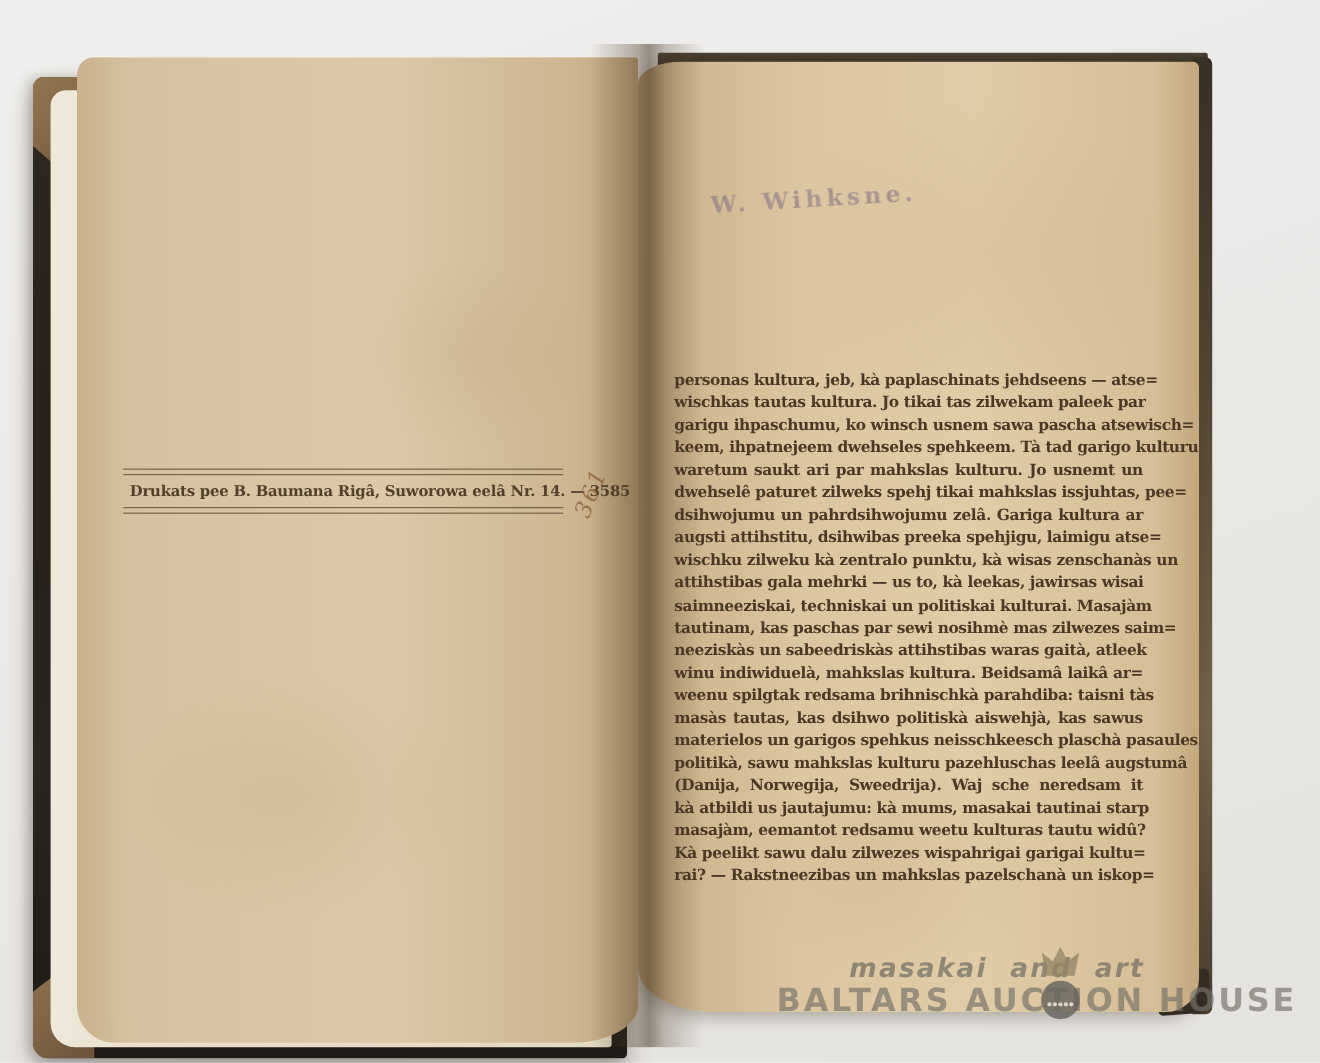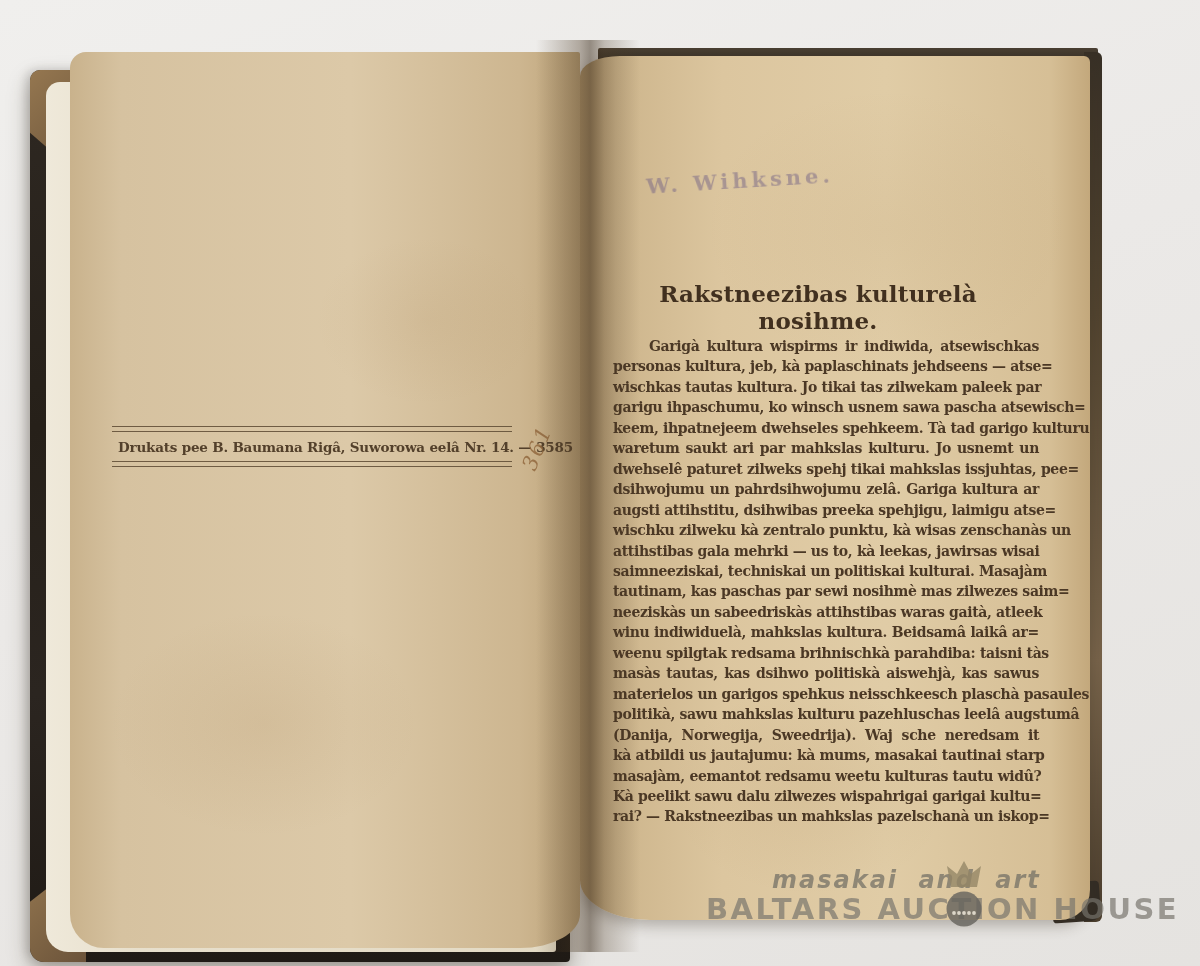--- a/index.html
+++ b/index.html
@@ -82,23 +82,21 @@
     <div class="cloth-corner bottom"></div>
   </div>
 
   <div class="under-page"></div>
   <div class="right-page-back"></div>
   <div class="right-edge"></div>
   <div class="corner-sliver"></div>
 
   <div class="right-page">
     <div class="stamp">W. Wihksne.</div>
-    <h1 class="heading">Rakstneezibas kulturelà nosihme.</h1>
     <div class="body-block">
-      <div class="bl first">Garigà kultura wispirms ir indiwida, atsewischkas</div>
       <div class="bl">personas kultura, jeb, kà paplaschinats jehdseens — atse=</div>
       <div class="bl">wischkas tautas kultura. Jo tikai tas zilwekam paleek par</div>
       <div class="bl">garigu ihpaschumu, ko winsch usnem sawa pascha atsewisch=</div>
       <div class="bl">keem, ihpatnejeem dwehseles spehkeem. Tà tad garigo kulturu</div>
       <div class="bl">waretum saukt ari par mahkslas kulturu. Jo usnemt un</div>
       <div class="bl">dwehselê paturet zilweks spehj tikai mahkslas issjuhtas, pee=</div>
       <div class="bl">dsihwojumu un pahrdsihwojumu zelâ. Gariga kultura ar</div>
       <div class="bl">augsti attihstitu, dsihwibas preeka spehjigu, laimigu atse=</div>
       <div class="bl">wischku zilweku kà zentralo punktu, kà wisas zenschanàs un</div>
       <div class="bl">attihstibas gala mehrki — us to, kà leekas, jawirsas wisai</div>

